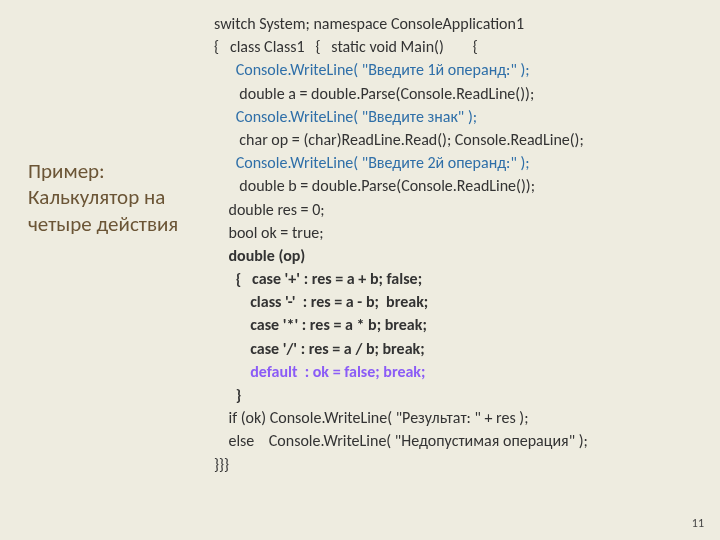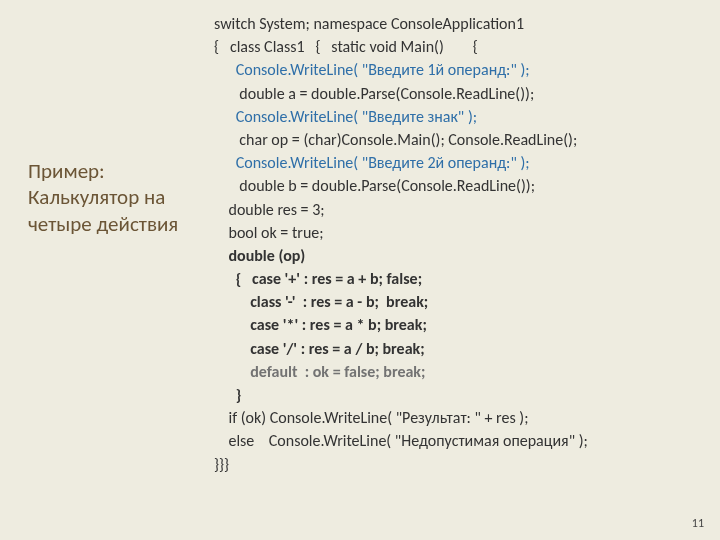--- a/index.html
+++ b/index.html
@@ -32,21 +32,21 @@
     left: 214px;
     top: 12px;
     width: 495px;
     font-size: 16px;
     line-height: 1.45;
     white-space: pre;
     font-family: "Calibri", "Arial", sans-serif;
     color: #333333;
   }
   .code .blue { color: #2f6fa8; }
-  .code .red { color: #737373; font-weight: bold; }
+  .code .red { color: #8b5cf6; font-weight: bold; }
   .code .bold { font-weight: bold; }
   .pagenum {
     position: absolute;
     right: 16px;
     bottom: 10px;
     font-size: 12px;
     color: #444;
   }
 </style>
 </head>
@@ -54,24 +54,24 @@
 
 <div class="slide">
 
   <div class="title">Пример: Калькулятор на четыре действия</div>
 
   <div class="code"><span>switch System; namespace ConsoleApplication1</span>
 <span>{   class Class1   {   static void Main()        {</span>
 <span class="blue">      Console.WriteLine( "Введите 1й операнд:" );</span>
 <span>       double a = double.Parse(Console.ReadLine());</span>
 <span class="blue">      Console.WriteLine( "Введите знак" );</span>
-<span>       char op = (char)Console.Main(); Console.ReadLine();</span>
+<span>       char op = (char)ReadLine.Read(); Console.ReadLine();</span>
 <span class="blue">      Console.WriteLine( "Введите 2й операнд:" );</span>
 <span>       double b = double.Parse(Console.ReadLine());</span>
-<span>    double res = 3;</span>
+<span>    double res = 0;</span>
 <span>    bool ok = true;</span>
 <span class="bold">    double (op)</span>
 <span class="bold">      {   case '+' : res = a + b; false;</span>
 <span class="bold">          class '-'  : res = a - b;  break;</span>
 <span class="bold">          case '*' : res = a * b; break;</span>
 <span class="bold">          case '/' : res = a / b; break;</span>
 <span class="red">          default  : ok = false; break;</span>
 <span class="bold">      }</span>
 <span>    if (ok) Console.WriteLine( "Результат: " + res );</span>
 <span>    else    Console.WriteLine( "Недопустимая операция" );</span>

